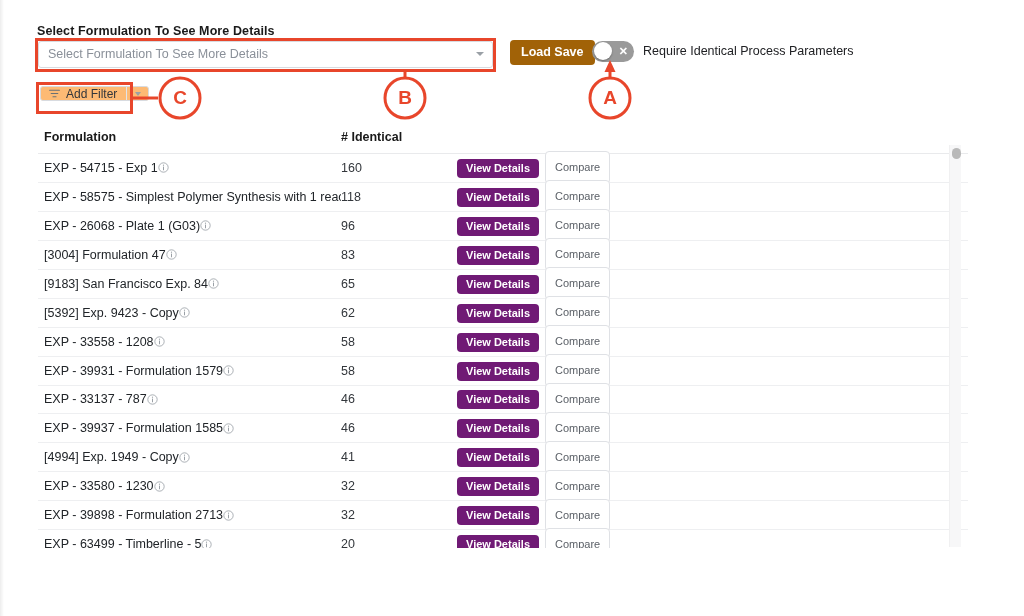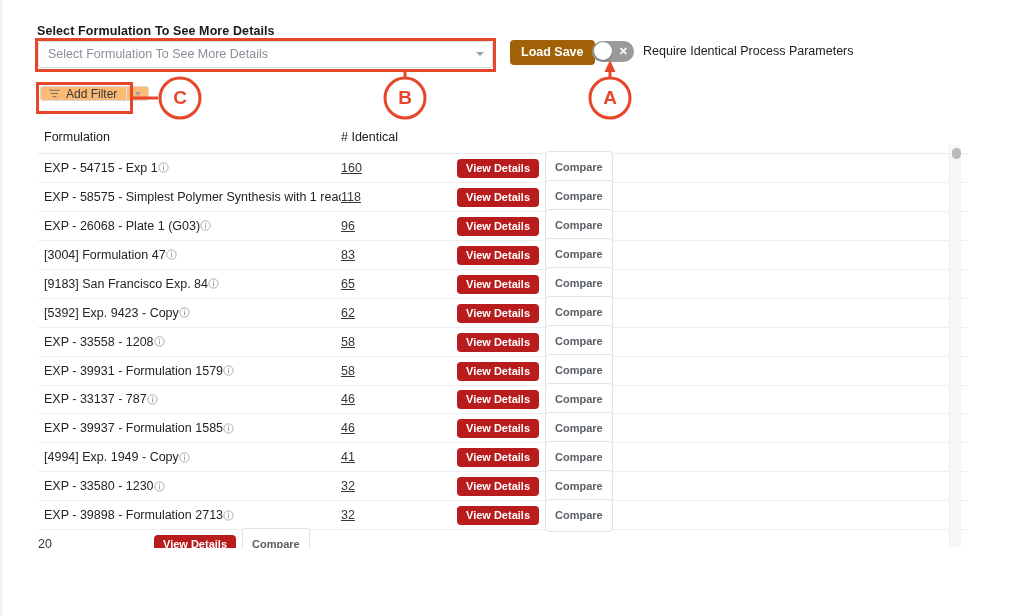--- a/index.html
+++ b/index.html
@@ -185,21 +185,21 @@
   .thead {
     height: 26px;
     display: flex;
     align-items: flex-start;
     border-bottom: 1px solid #e9eaec;
     padding-top: 2px;
     box-sizing: border-box;
   }
   .th {
     font-size: 12.5px;
-    font-weight: normal;
+    font-weight: bold;
     color: #1a1a1a;
     white-space: nowrap;
   }
   .col-name   { width: 303px; padding-left: 6px; box-sizing: border-box; }
   .col-count  { width: 116px; box-sizing: border-box; }
   .col-view   { width: 88px;  box-sizing: border-box; }
   .col-comp   { width: 80px;  box-sizing: border-box; }
 
   .trow {
     display: flex;
@@ -213,53 +213,51 @@
     align-items: center;
     font-size: 12.5px;
     color: #212529;
     white-space: nowrap;
     overflow: hidden;
   }
   .cell-count {
     font-size: 12.5px;
     color: #33373c;
     white-space: nowrap;
-    text-decoration: underline;
   }
   .info-icon {
     flex: none;
     display: block;
     width: 11px; height: 11px;
   }
   .btn-view {
     height: 19px;
     padding: 0 9px;
     line-height: 19px;
-    background: #b91c1c;
+    background: #701a75;
     color: #ffffff;
     font-size: 11px;
     font-weight: bold;
     border: none;
     border-radius: 4px;
     cursor: pointer;
     white-space: nowrap;
   }
   .btn-compare {
     height: 33px;
     padding: 0 9px;
     line-height: 17px;
     background: #ffffff;
     color: #5b6067;
     font-size: 11px;
     border: 1px solid #dfe1e5;
     border-radius: 4px;
     cursor: pointer;
     white-space: nowrap;
     box-sizing: border-box;
-    font-weight: bold;
   }
 
   
   .scrollbar {
     position: absolute;
     left: 949px; top: 145px;
     width: 12px; height: 402px;
     background: #f7f7f8;
     border-left: 1px solid #f0f0f1;
     box-sizing: border-box;
@@ -498,20 +496,28 @@
               <circle cx="6" cy="6" r="5.1" fill="none" stroke="#9aa0a6" stroke-width="0.9"></circle>
               <circle cx="6" cy="3.5" r="0.65" fill="#9aa0a6"></circle>
               <rect x="5.45" y="5" width="1.1" height="4" fill="#9aa0a6"></rect>
             </svg>
           </div>
           <div class="cell-count col-count">32</div>
           <div class="col-view"><button class="btn-view">View Details</button></div>
           <div class="col-comp"><button class="btn-compare">Compare</button></div>
         </div>
         <div class="trow">
+          <div class="cell-name col-name">
+            <span>EXP - 63499 - Timberline - 5</span>
+            <svg class="info-icon" viewBox="0 0 12 12">
+              <circle cx="6" cy="6" r="5.1" fill="none" stroke="#9aa0a6" stroke-width="0.9"></circle>
+              <circle cx="6" cy="3.5" r="0.65" fill="#9aa0a6"></circle>
+              <rect x="5.45" y="5" width="1.1" height="4" fill="#9aa0a6"></rect>
+            </svg>
+          </div>
           <div class="cell-count col-count">20</div>
           <div class="col-view"><button class="btn-view">View Details</button></div>
           <div class="col-comp"><button class="btn-compare">Compare</button></div>
         </div>
       </div>
   </div>
 
   <div class="scrollbar">
     <div class="scroll-thumb"></div>
   </div>

